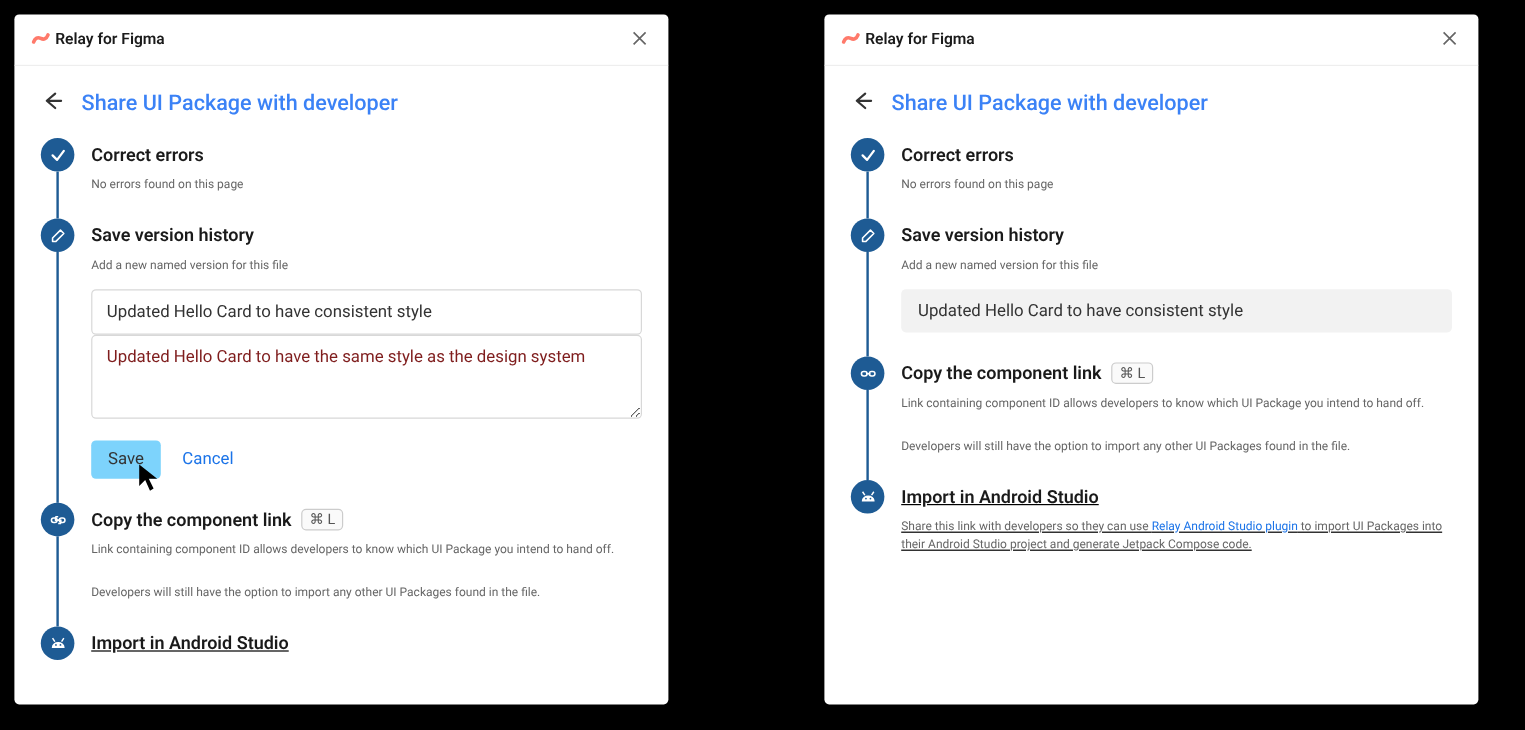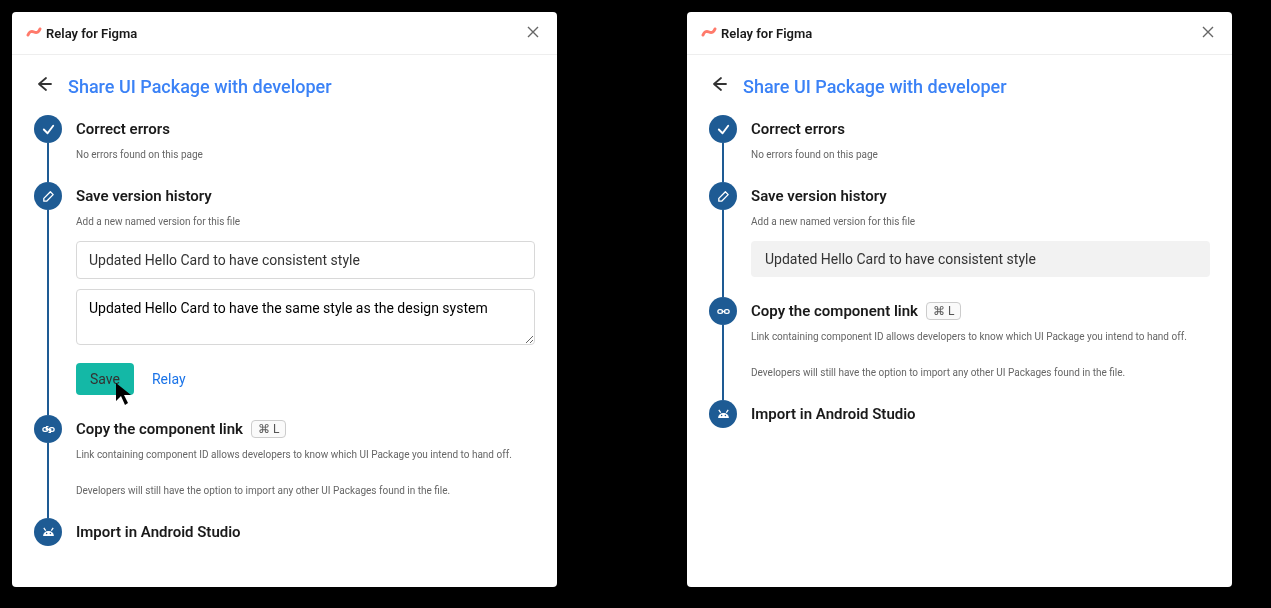--- a/index.html
+++ b/index.html
@@ -92,21 +92,21 @@
     .connector {
       width: 2px;
       flex: 1;
       background: #1e5b94;
       min-height: 18px;
     }
     .step-body {
       flex: 1;
       padding-bottom: 20px;
     }
-    .step:last-child .step-body { padding-bottom: 0; }
+    .step:last-child .step-body { padding-bottom: 0; text-decoration: underline; }
     .step-title-row {
       display: flex;
       align-items: center;
       gap: 8px;
       min-height: 28px;
     }
     .step-title {
       font-size: 15px;
       font-weight: 600;
       color: #1a1a1a;
@@ -136,43 +136,42 @@
       color: #333;
       margin-top: 12px;
       font-family: inherit;
     }
     .textarea {
       width: 100%;
       border: 1px solid #d8d8d8;
       border-radius: 4px;
       padding: 10px 12px;
       font-size: 14px;
-      color: #000000;
-      margin-top: 10px;
+      color: #7f1d1d;
       font-family: inherit;
       resize: vertical;
-      height: 56px;
+      height: 70px;
     }
     .saved-version {
       background: #f2f2f2;
       border-radius: 4px;
       padding: 10px 14px;
       font-size: 14px;
       color: #333;
       margin-top: 12px;
     }
     .btn-row {
       display: flex;
       gap: 18px;
       align-items: center;
       margin-top: 14px;
       position: relative;
     }
     .btn-save {
-      background: #14b8a6;
+      background: #7dd3fc;
       border: none;
       border-radius: 4px;
       padding: 8px 14px;
       font-size: 14px;
       color: #333;
       cursor: pointer;
       font-family: inherit;
     }
     .btn-cancel {
       background: none;
@@ -244,21 +243,21 @@
       </div>
       <div class="step-body">
         <div class="step-title-row">
             <div class="step-title">Save version history</div>
           </div>
         <div class="step-desc">Add a new named version for this file</div>
         <input class="input-text" value="Updated Hello Card to have consistent style" style="">
         <textarea class="textarea" style="">Updated Hello Card to have the same style as the design system</textarea>
         <div class="btn-row">
           <button class="btn-save">Save</button>
-          <button class="btn-cancel">Relay</button>
+          <button class="btn-cancel">Cancel</button>
           <svg class="cursor-arrow" width="22" height="26" viewBox="0 0 22 26">
               <path d="M2 2 L2 20 L7 15 L11 24 L14 22 L10 14 L17 14 Z" fill="#000"></path>
             </svg>
         </div>
       </div>
     </div>
 
     <div class="step">
       <div class="step-icon-col">
         <div class="step-icon">
@@ -389,17 +388,20 @@
               <path d="M3 11 A5 4 0 0 1 13 11 Z M5 6 L3 3 M11 6 L13 3" stroke="#fff" stroke-width="1.3" fill="#fff"></path>
               <circle cx="6" cy="9" r="0.8" fill="#1e5b94"></circle>
               <circle cx="10" cy="9" r="0.8" fill="#1e5b94"></circle>
             </svg>
         </div>
       </div>
       <div class="step-body">
         <div class="step-title-row">
             <div class="step-title">Import in Android Studio</div>
           </div>
+        <div class="step-desc">
+          <span>Share this link with developers so they can use </span><a href="#">Relay Android Studio plugin</a><span> to import UI Packages into their Android Studio project and generate Jetpack Compose code.</span>
+        </div>
       </div>
     </div>
 
   </div>
 </div>
 
 </body></html>

